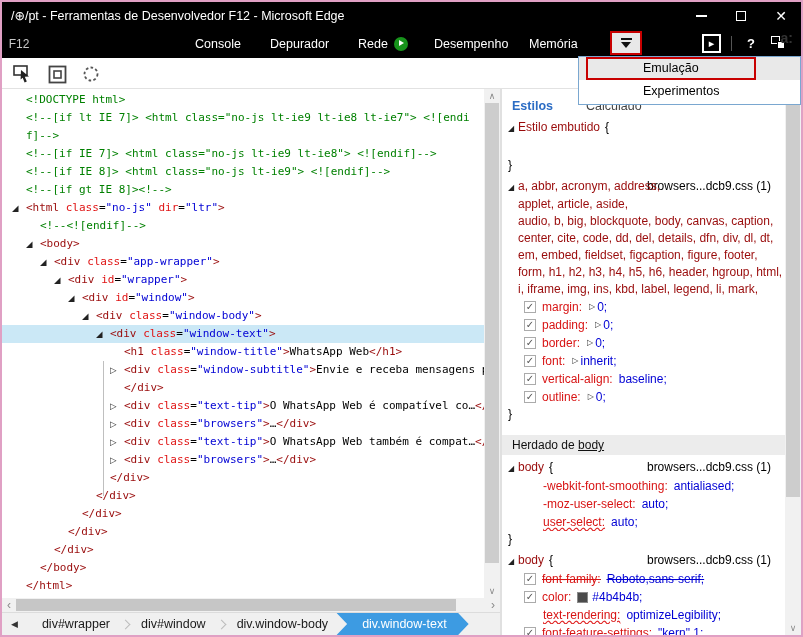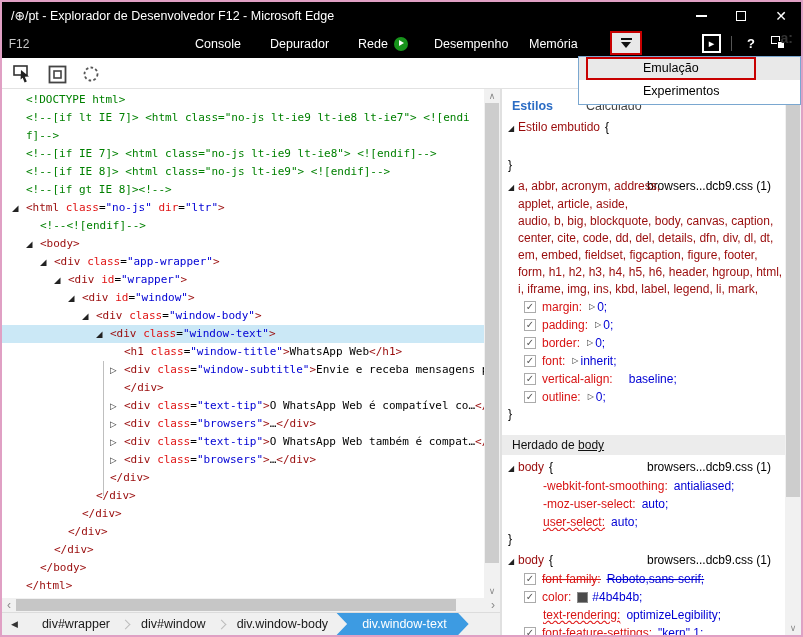--- a/index.html
+++ b/index.html
@@ -133,21 +133,21 @@
            color:#000; white-space:nowrap; }
   .mitem.hl { background:#e9e9e9; }
   .hl-box { position:absolute; left:7px; top:0; width:170px; height:23px; border:2px solid #c80000; }
 </style>
 </head>
 <body>
 
 <div id="win">
 
   <div id="titlebar">
-    <span id="title-text">/⊕/pt - Explorador de Desenvolvedor F12 - Microsoft Edge</span>
+    <span id="title-text">/⊕/pt - Ferramentas de Desenvolvedor F12 - Microsoft Edge</span>
     <span class="ctrl" id="ctrl-min">
         <span class="min-bar"></span>
       </span>
     <span class="ctrl" id="ctrl-max">
         <span class="max-box"></span>
       </span>
     <span class="ctrl" id="ctrl-close">✕</span>
   </div>
 
   <div id="tabbar">
@@ -304,21 +304,21 @@
           <div class="prop">
             <span class="cb">✓</span>
             <span style="display: flex; align-items: center;">
               <span class="pname">font:</span>
               <span class="parrow">▷</span>
               <span class="pval">inherit;</span>
             </span>
           </div>
           <div class="prop">
             <span class="cb">✓</span>
-            <span style="display: flex; align-items: flex-end; gap: 10px;">
+            <span style="display: flex; align-items: flex-end;">
               <span class="pname">vertical-align:</span>
               <span class="pval">baseline;</span>
             </span>
           </div>
           <div class="prop">
             <span class="cb">✓</span>
             <span style="display: flex; align-items: center;">
               <span class="pname">outline:</span>
               <span class="parrow">▷</span>
               <span class="pval">0;</span>

